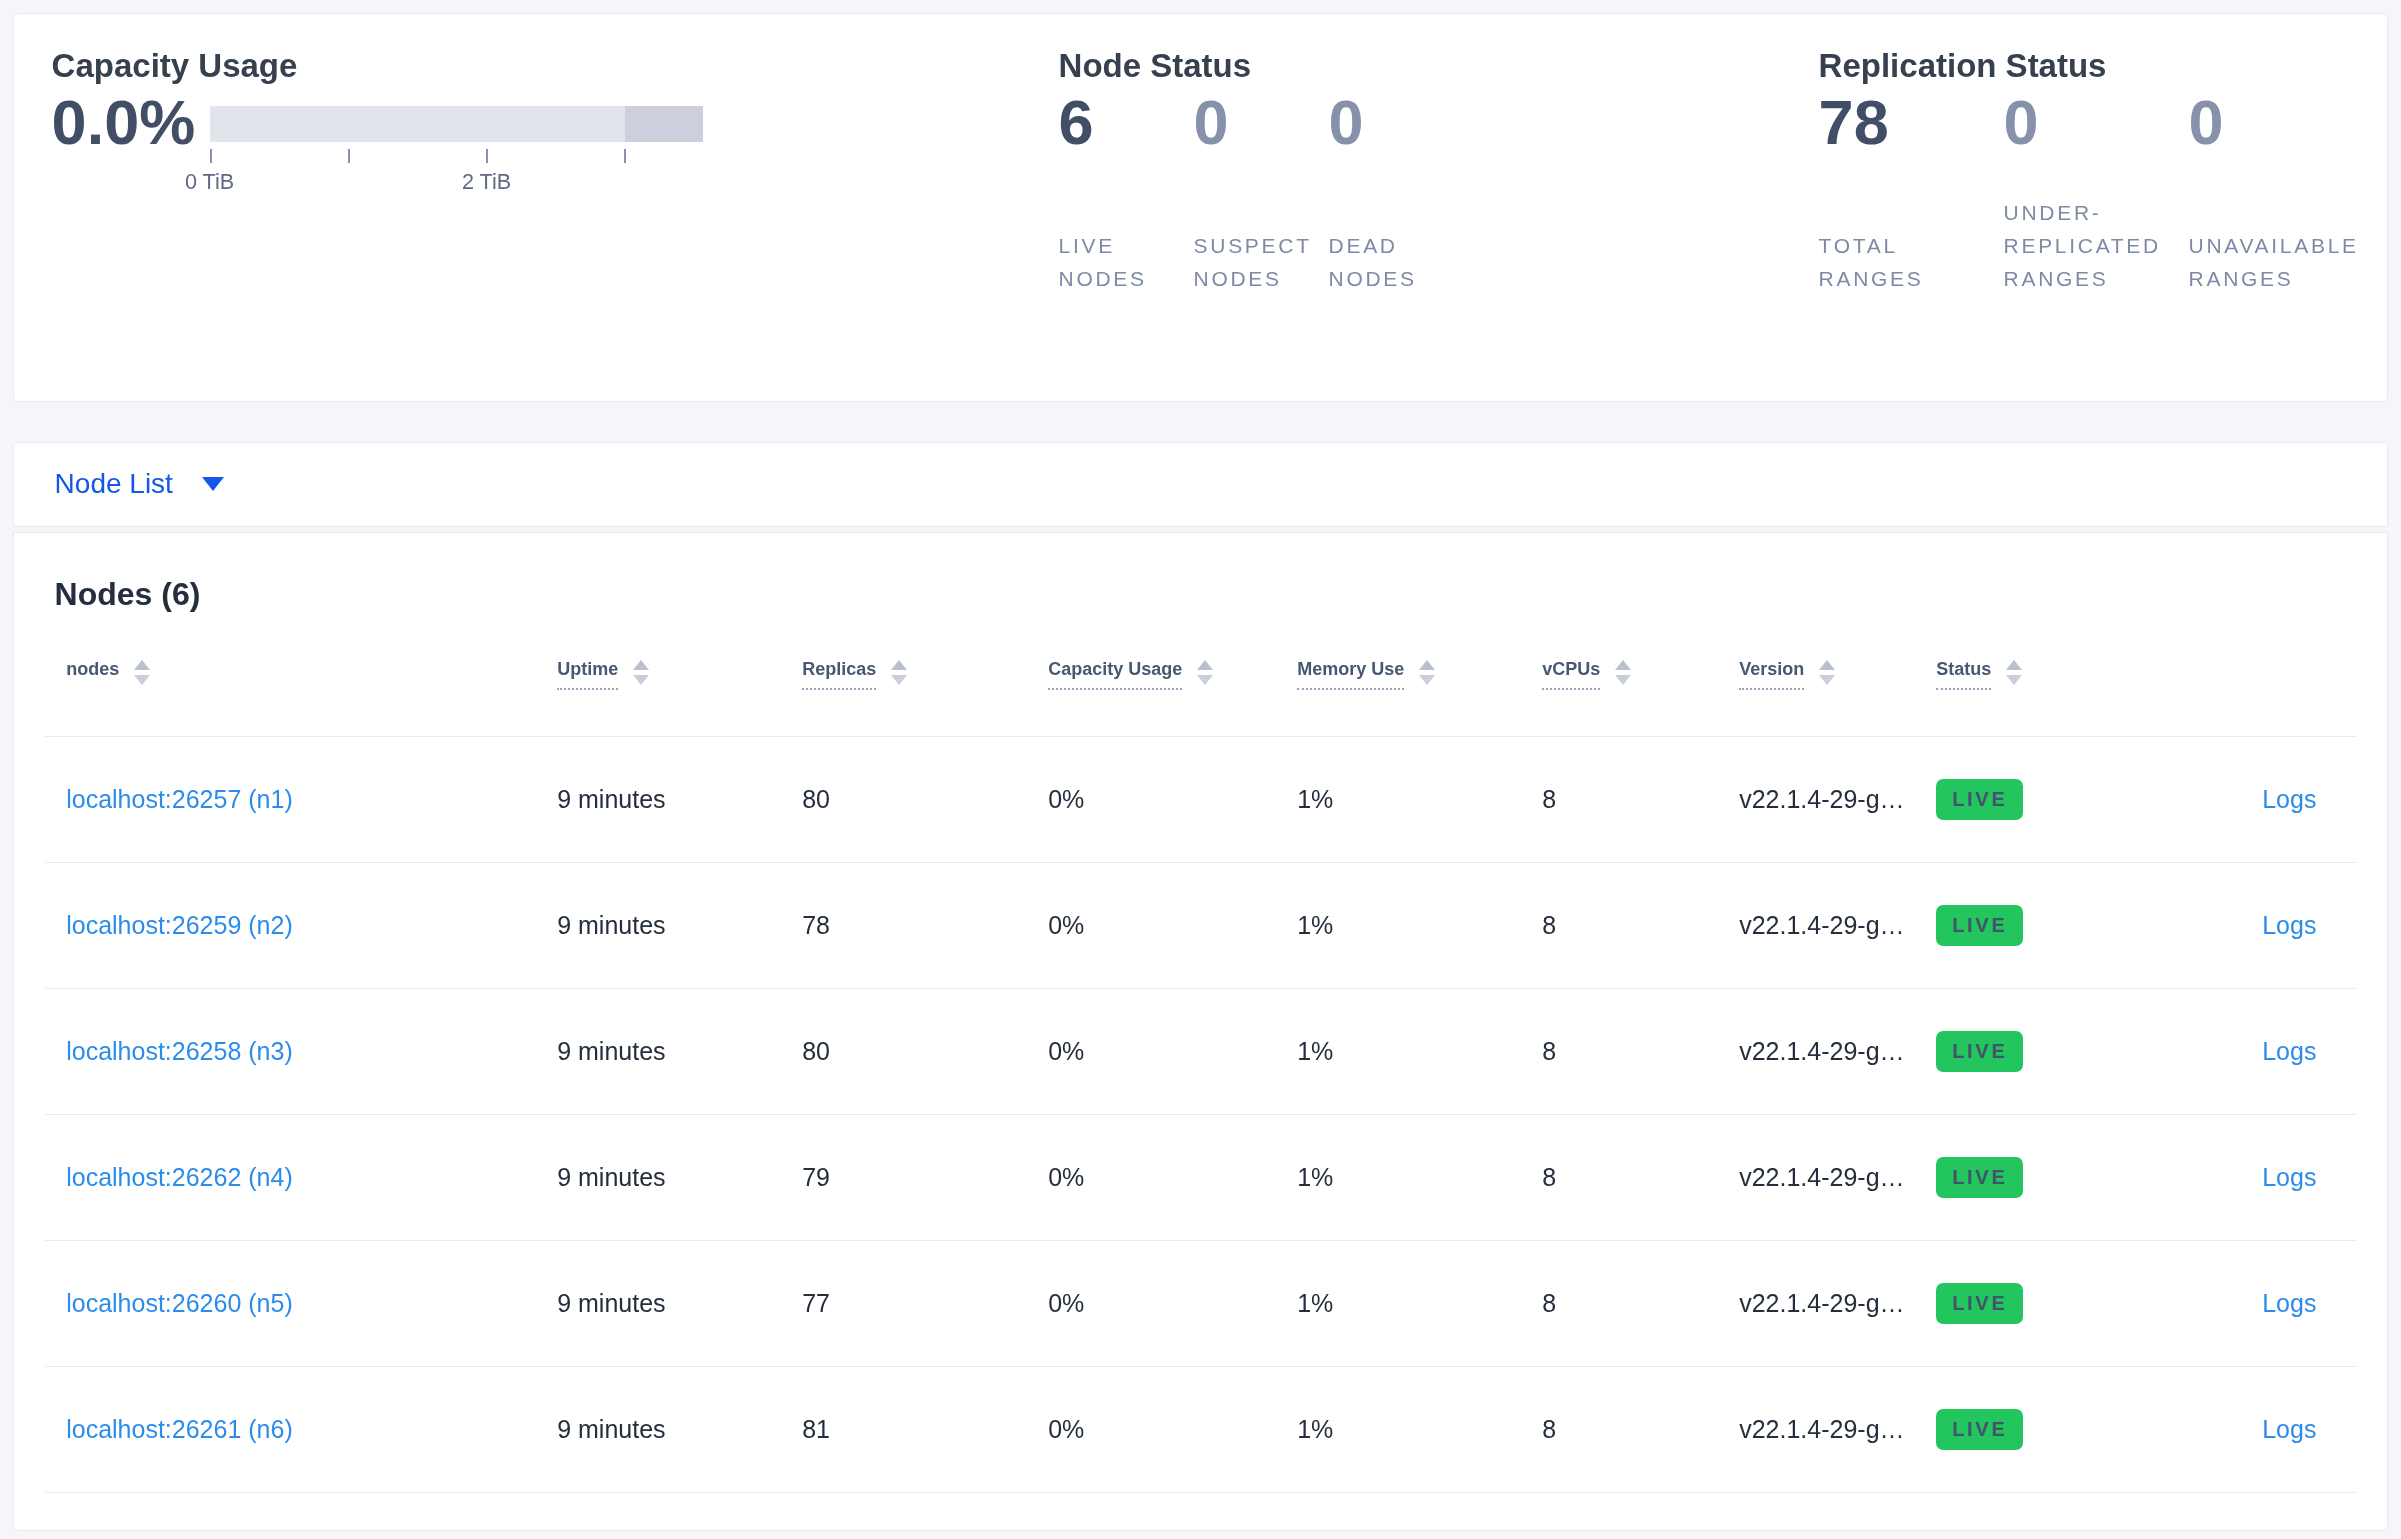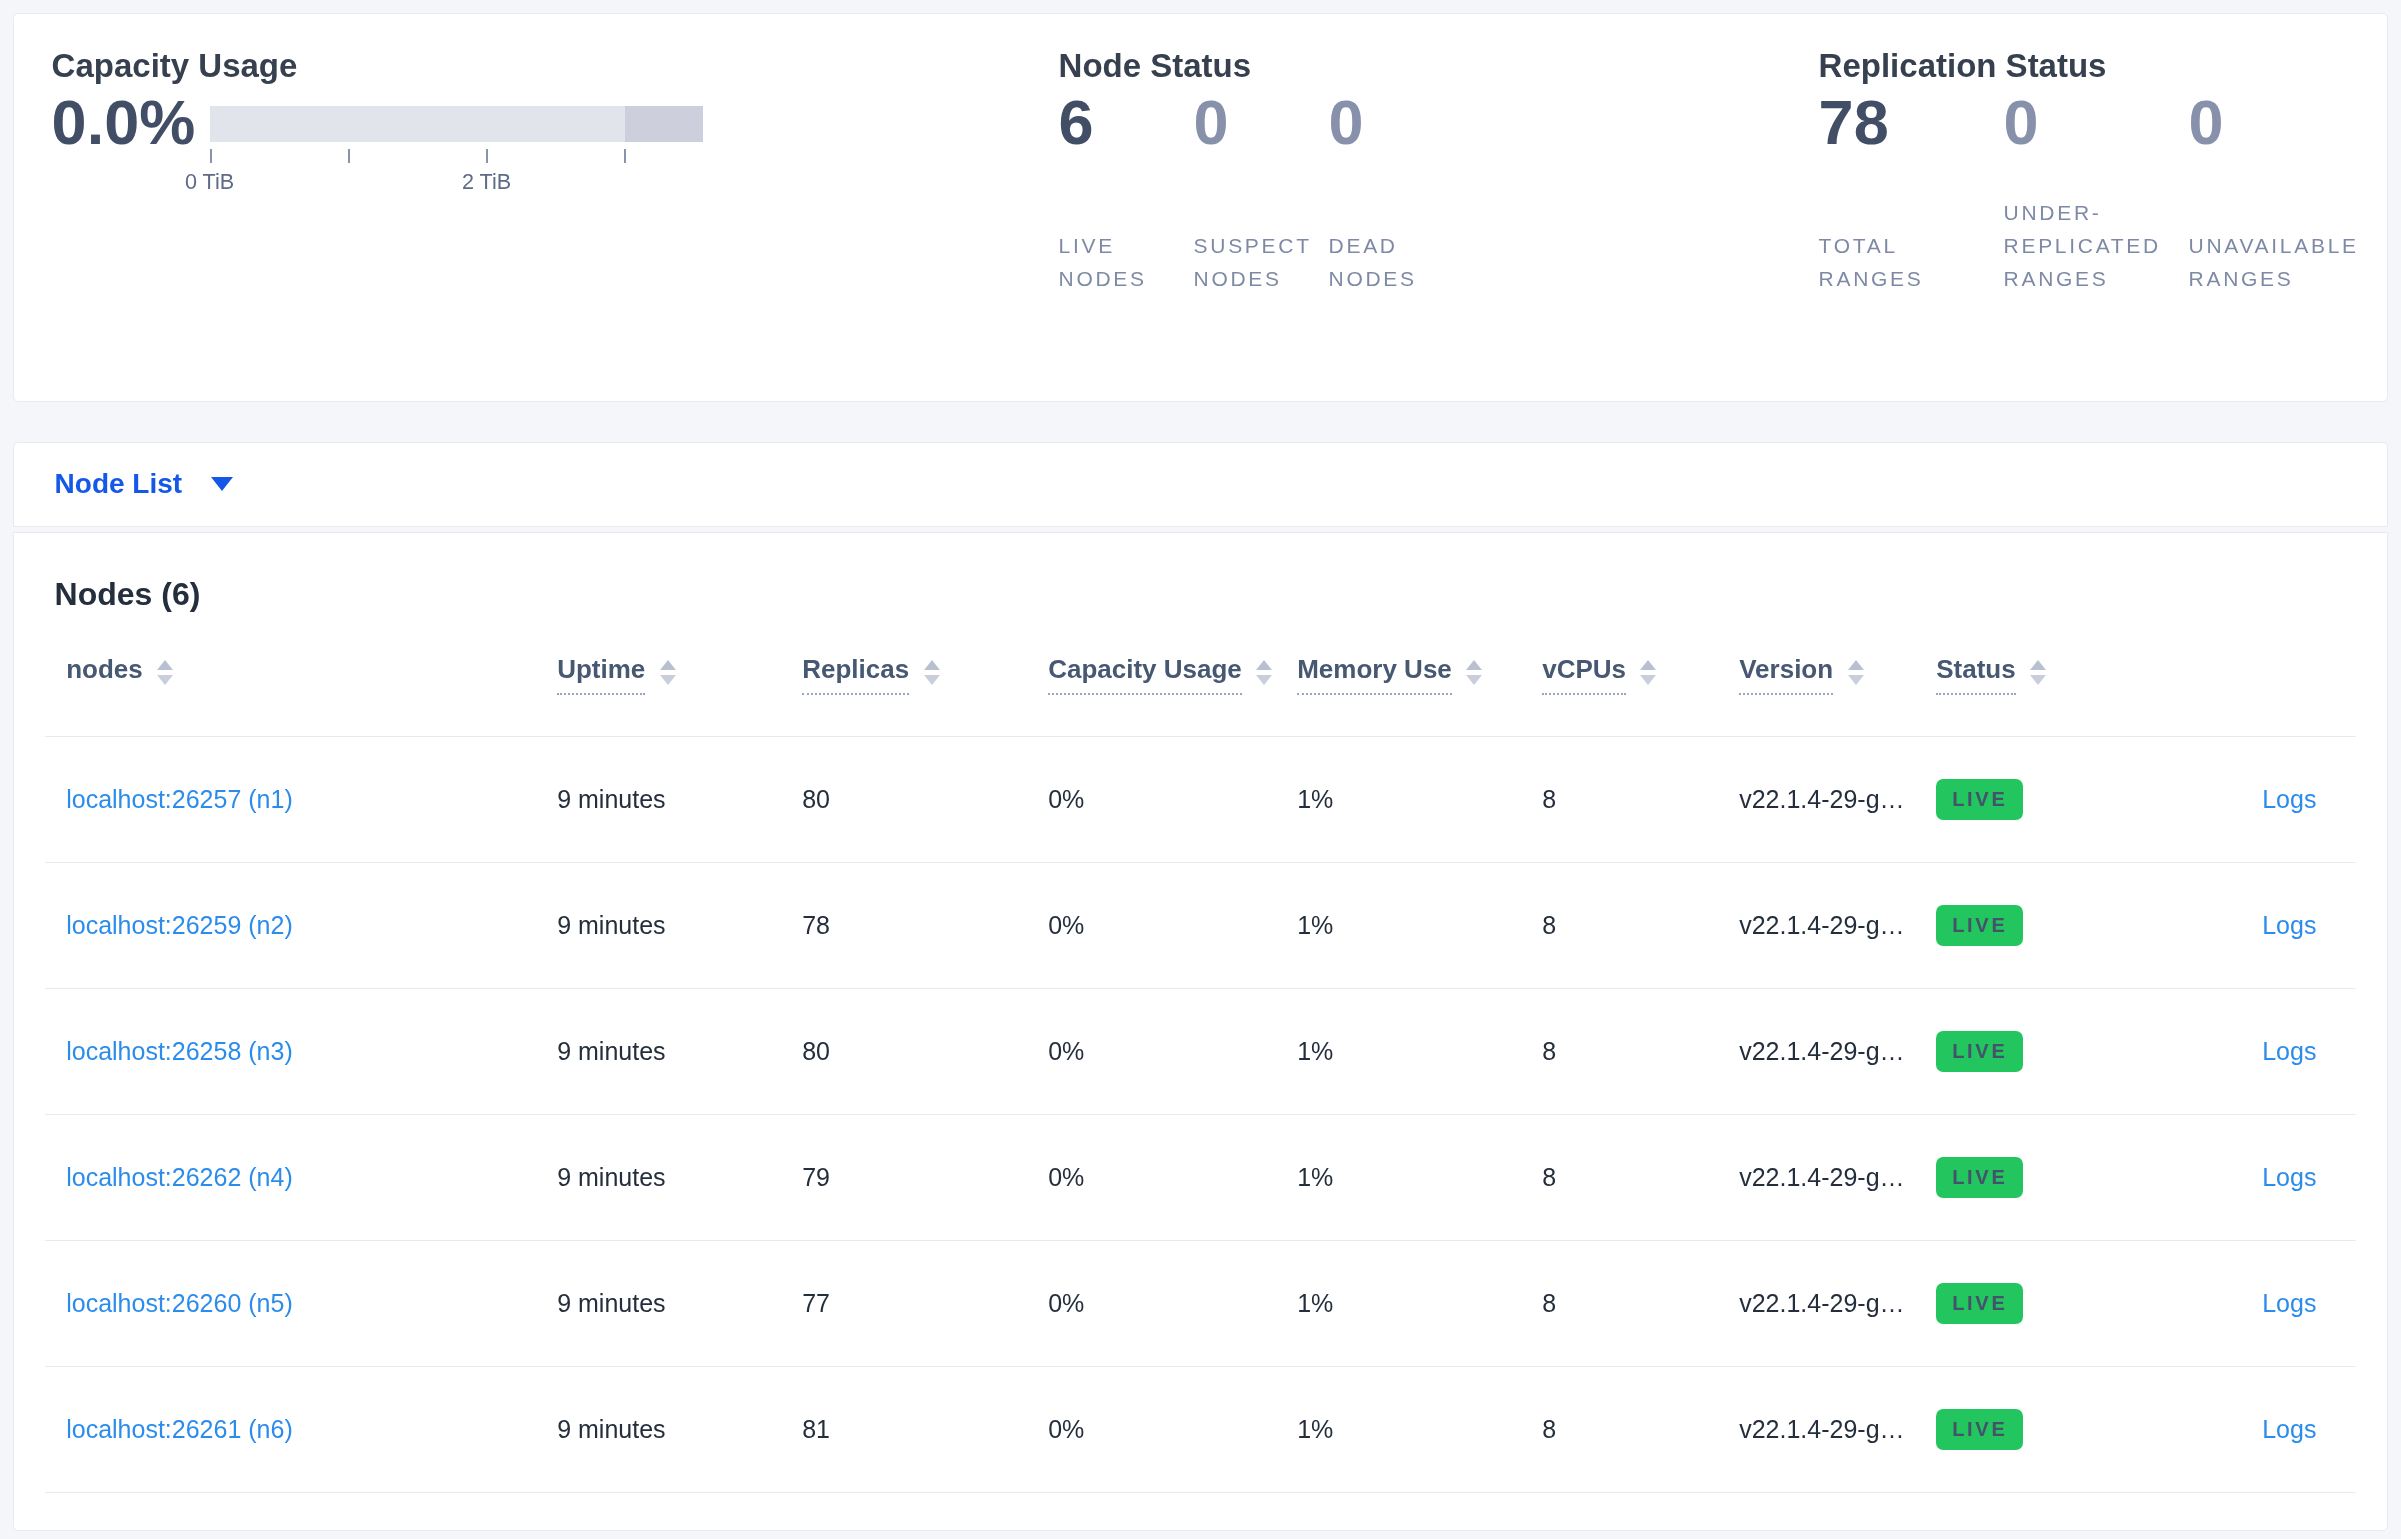--- a/index.html
+++ b/index.html
@@ -59,21 +59,21 @@
 
   
   .nodelist-card {
     margin:40px 12.6px 0 12.6px;
     height:85px;
     border-radius:5.4px 5.4px 0 0;
     display:flex; align-items:center;
     padding-left:41px;
   }
   .nodelist-btn { display:flex; align-items:center; cursor:pointer; }
-  .nodelist-label { font-size:28px; font-weight:700; color:#1557e8; }
+  .nodelist-label { font-size:28px; font-weight:400; color:#1557e8; }
   .caret-down {
     margin-left:29px;
     width:0; height:0;
     border-left:11.7px solid transparent;
     border-right:11.7px solid transparent;
     border-top:14.4px solid #1557e8;
   }
 
   
   .table-card {
@@ -89,21 +89,21 @@
     grid-template-columns:491px 245px 246px 249px 245px 197px 197px 211px 1fr;
   }
   .thead {
     height:123px;
     align-items:center;
     border-bottom:1.8px solid #e9eaee;
   }
   .th {
     padding-left:21.6px;
     display:flex; align-items:center;
-    font-size:26px; font-weight:bold; color:#475872;
+    font-size:18px; font-weight:bold; color:#475872;
     cursor:pointer;
   }
   .th-label { border-bottom:2.7px dotted #9aa6bd; padding-bottom:8px; }
   .th:first-child .th-label { border-bottom:2.7px dotted transparent; }
   .sort-icon { display:inline-flex; flex-direction:column; row-gap:4.5px; margin-left:14.4px; margin-bottom:5.4px; }
   .tri-up {
     width:0; height:0;
     border-left:8px solid transparent; border-right:8px solid transparent;
     border-bottom:10px solid #b9c0cf;
   }

